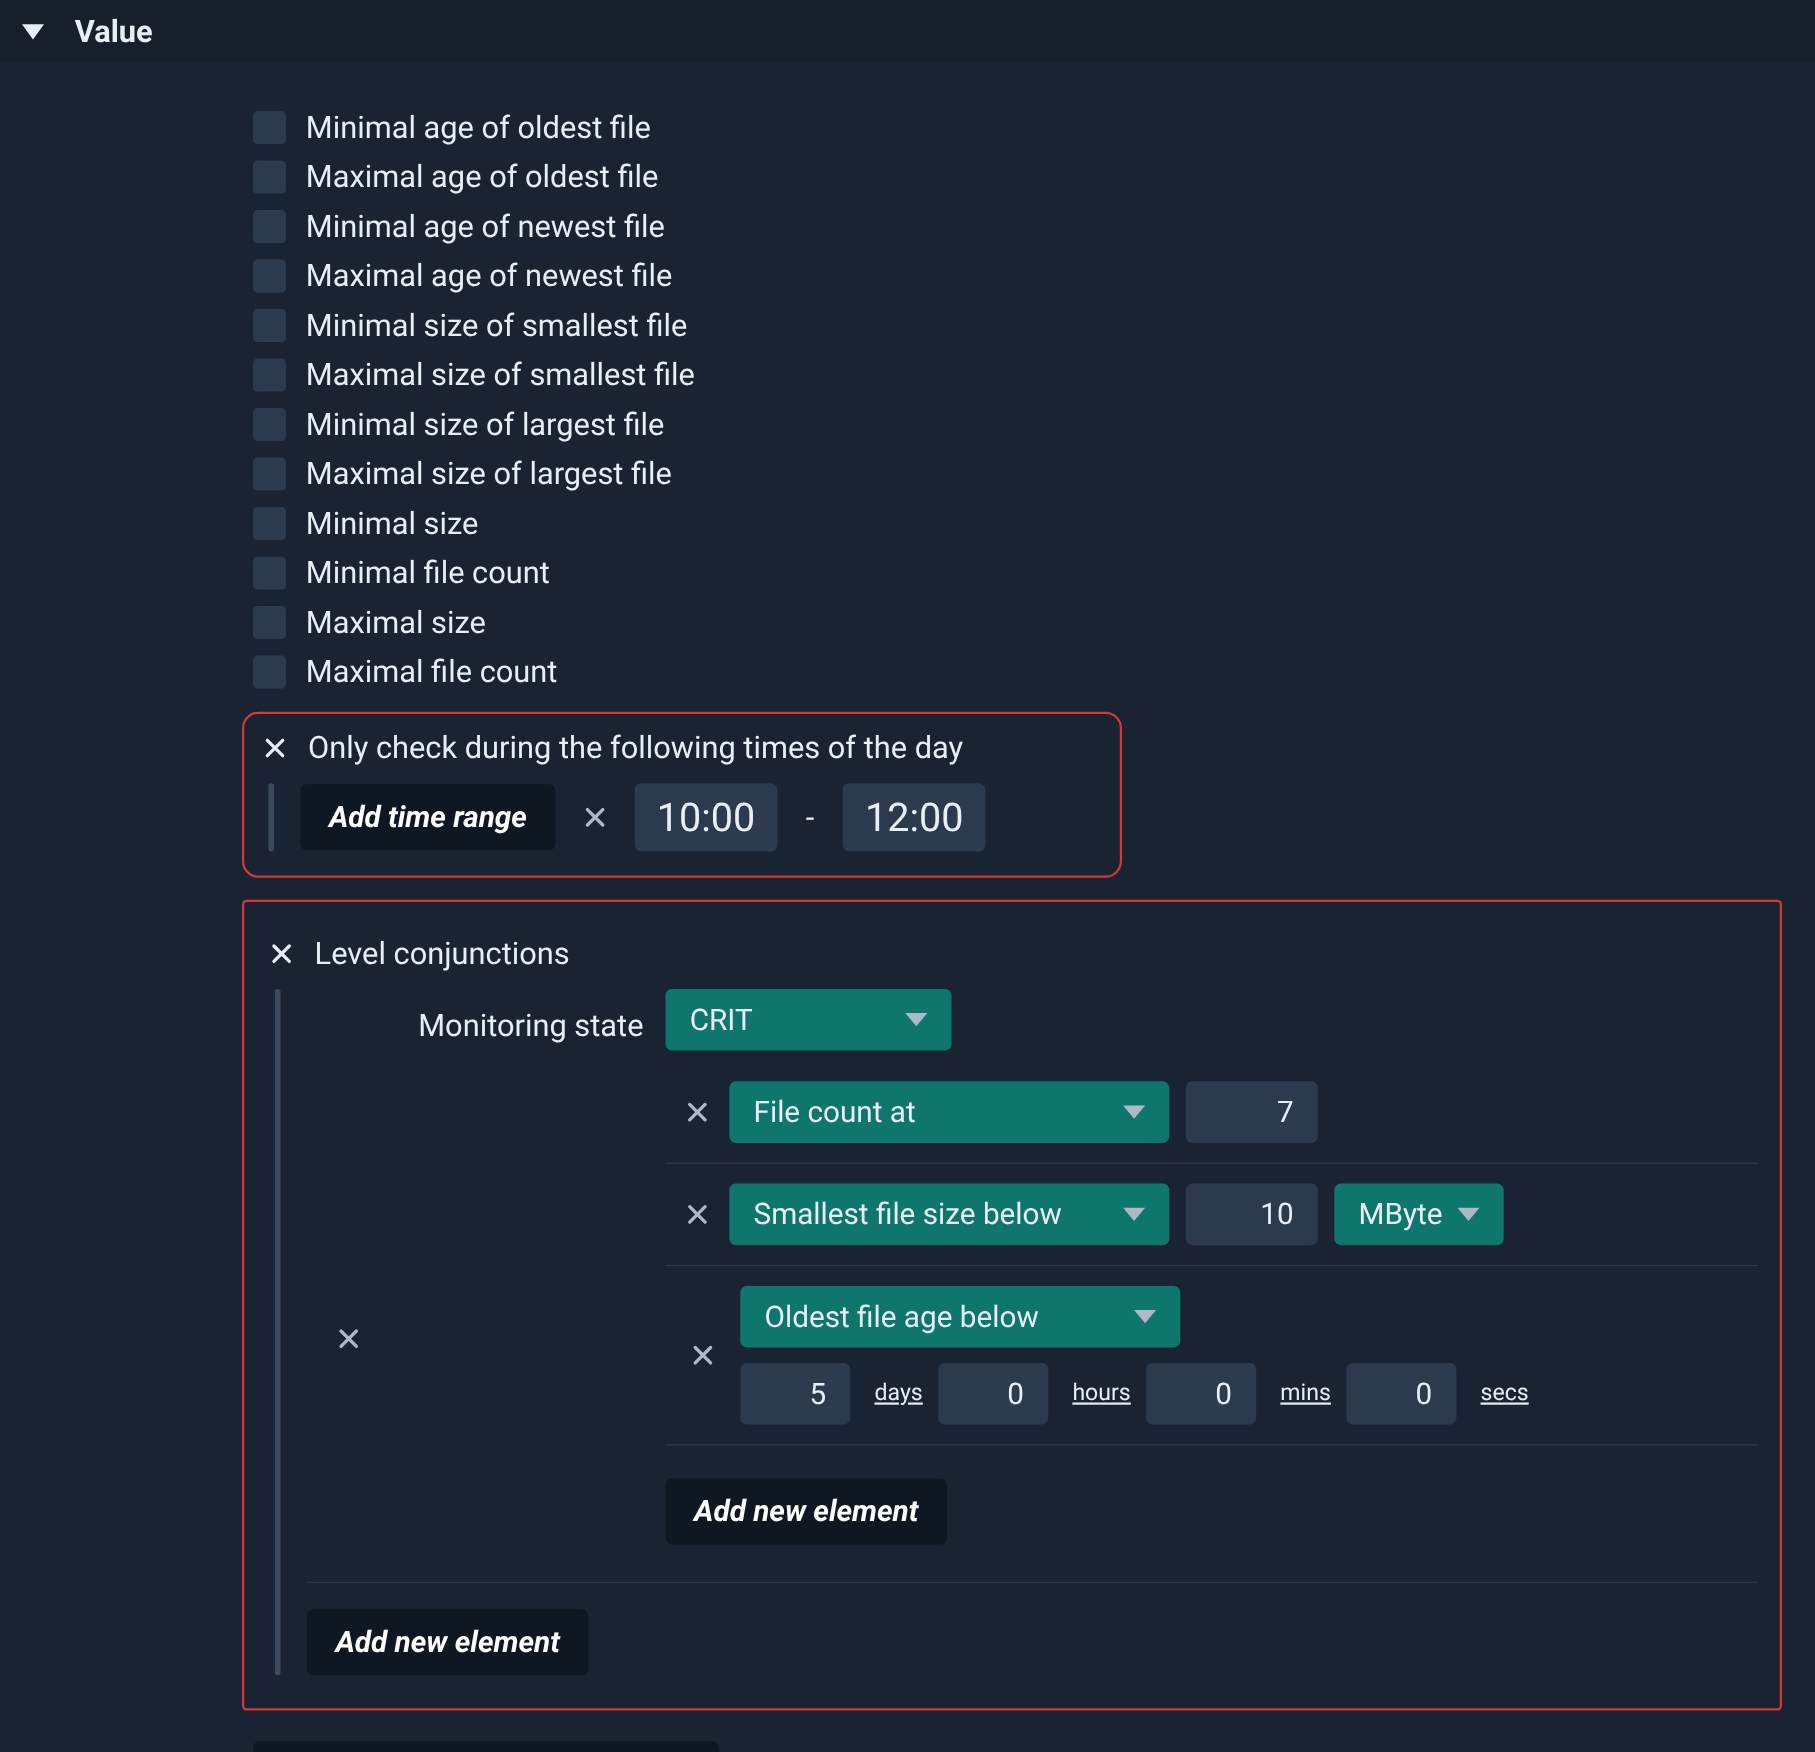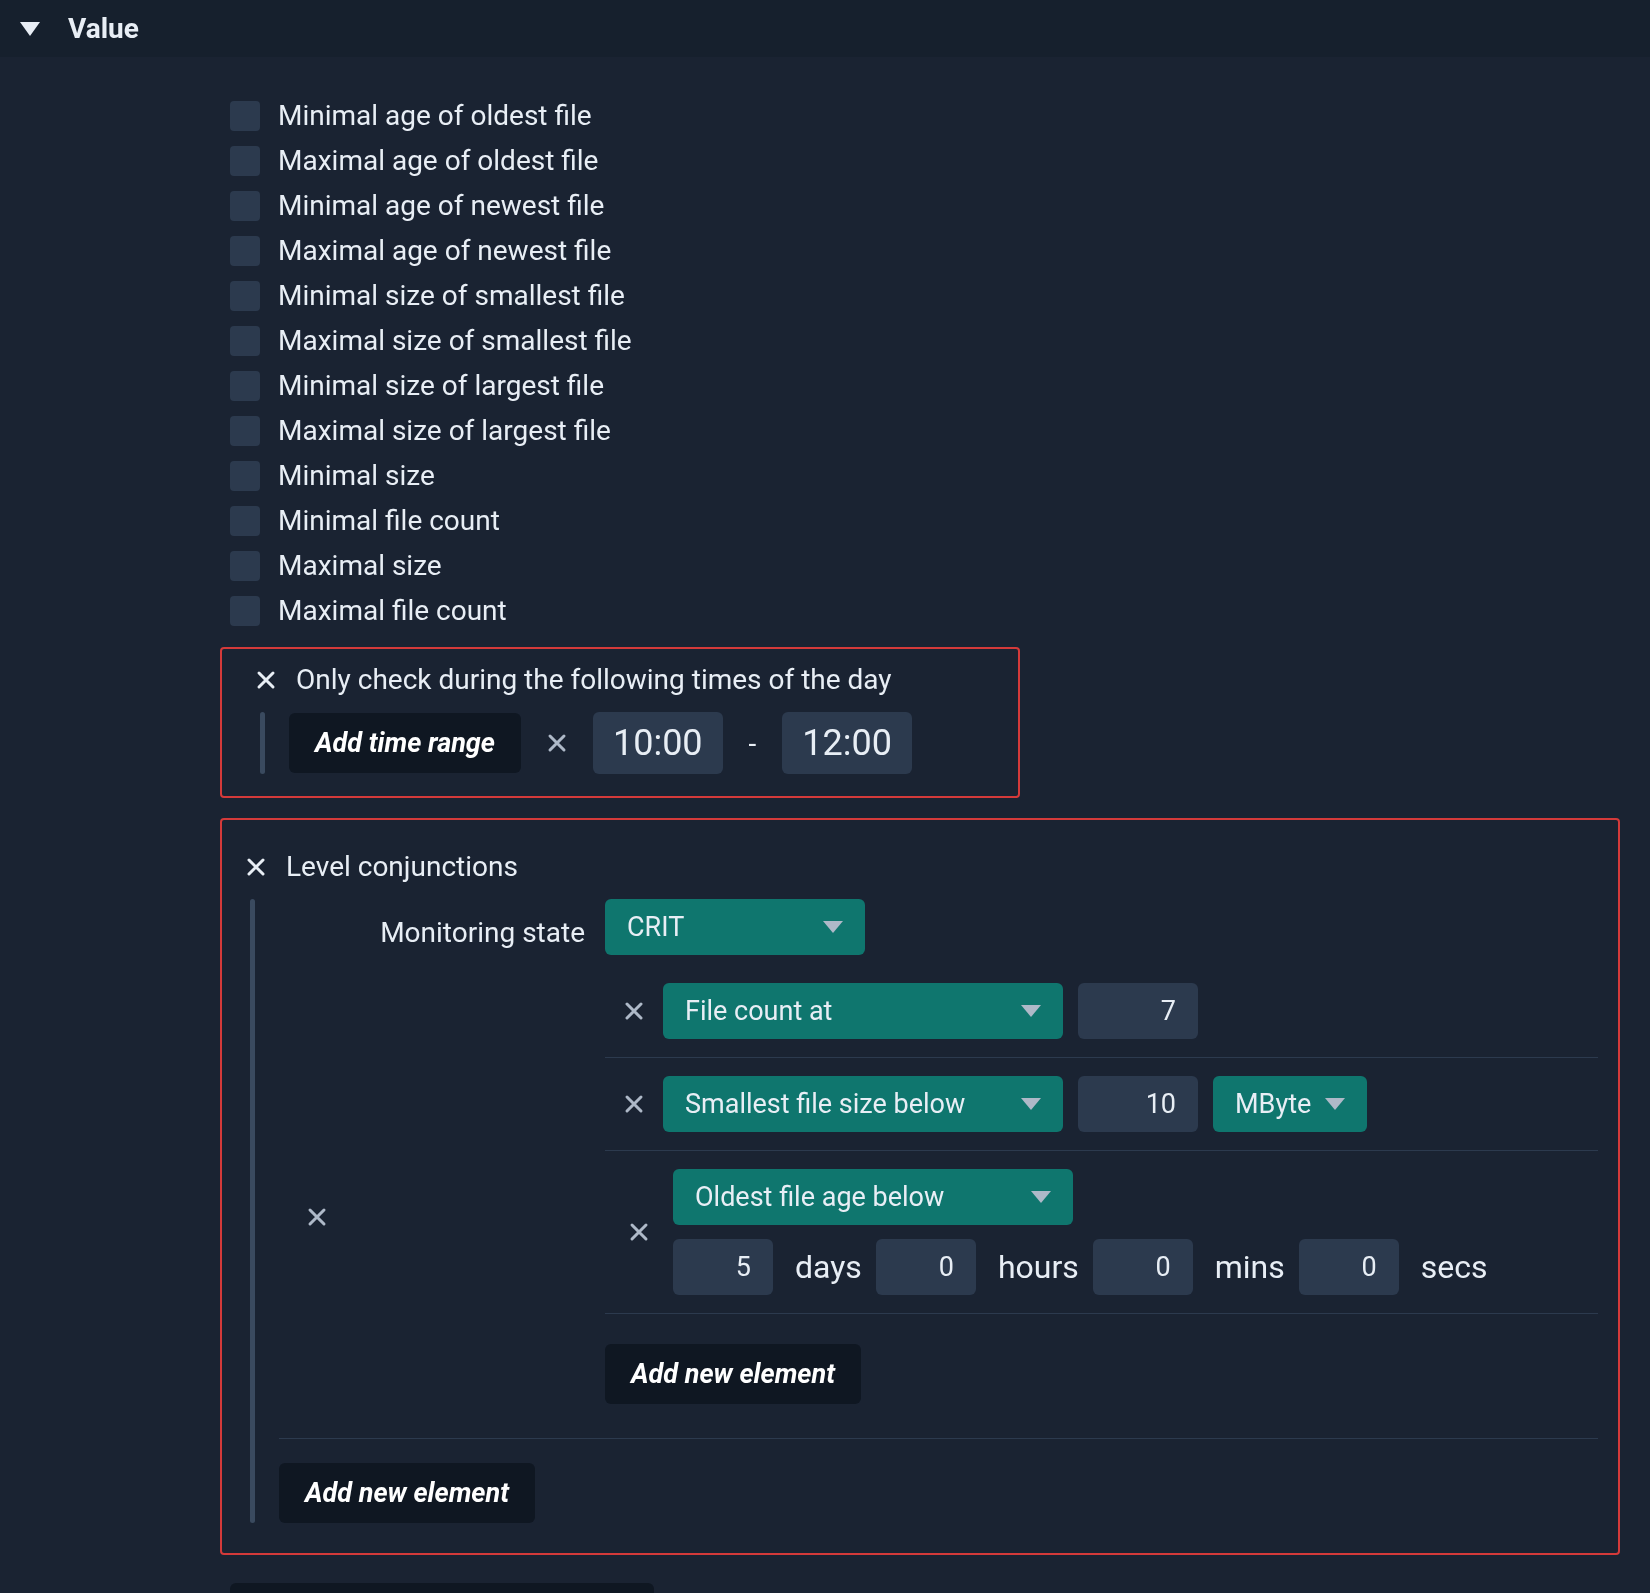--- a/index.html
+++ b/index.html
@@ -33,23 +33,23 @@
     margin: 12px 0;
   }
   .checkbox {
     width: 30px; height: 30px;
     background: #2c3a4e;
     border-radius: 4px;
     flex-shrink: 0;
   }
   .red-box {
     border: 2px solid #d43a3a;
-    border-radius: 4px;
+    border-radius: 15px;
     margin: 20px 0;
-    padding: 14px 20px 22px 30px;
+    padding: 14px 20px 22px 14px;
     margin-left: -10px;
   }
   .red-box-wide {
     border: 2px solid #d43a3a;
     border-radius: 4px;
     margin: 20px 0 28px 0;
     padding: 30px 20px 30px 20px;
     margin-left: -10px;
     width: 1400px;
   }
@@ -117,21 +117,21 @@
   }
   .num-input {
     background: #2c3a4e;
     padding: 12px 22px;
     border-radius: 6px;
     text-align: right;
     width: 120px;
     font-size: 27px;
   }
   .num-input.sm { width: 100px; }
-  .unit-label { font-size: 32px; margin-left: 8px; }
+  .unit-label { font-size: 21px; margin-left: 8px; text-decoration: underline; }
   .updown {
     display: flex; flex-direction: column;
     gap: 4px;
     align-items: center;
     cursor: pointer;
     flex-shrink: 0;
   }
   .cond-row {
     display: flex;
     align-items: center;

